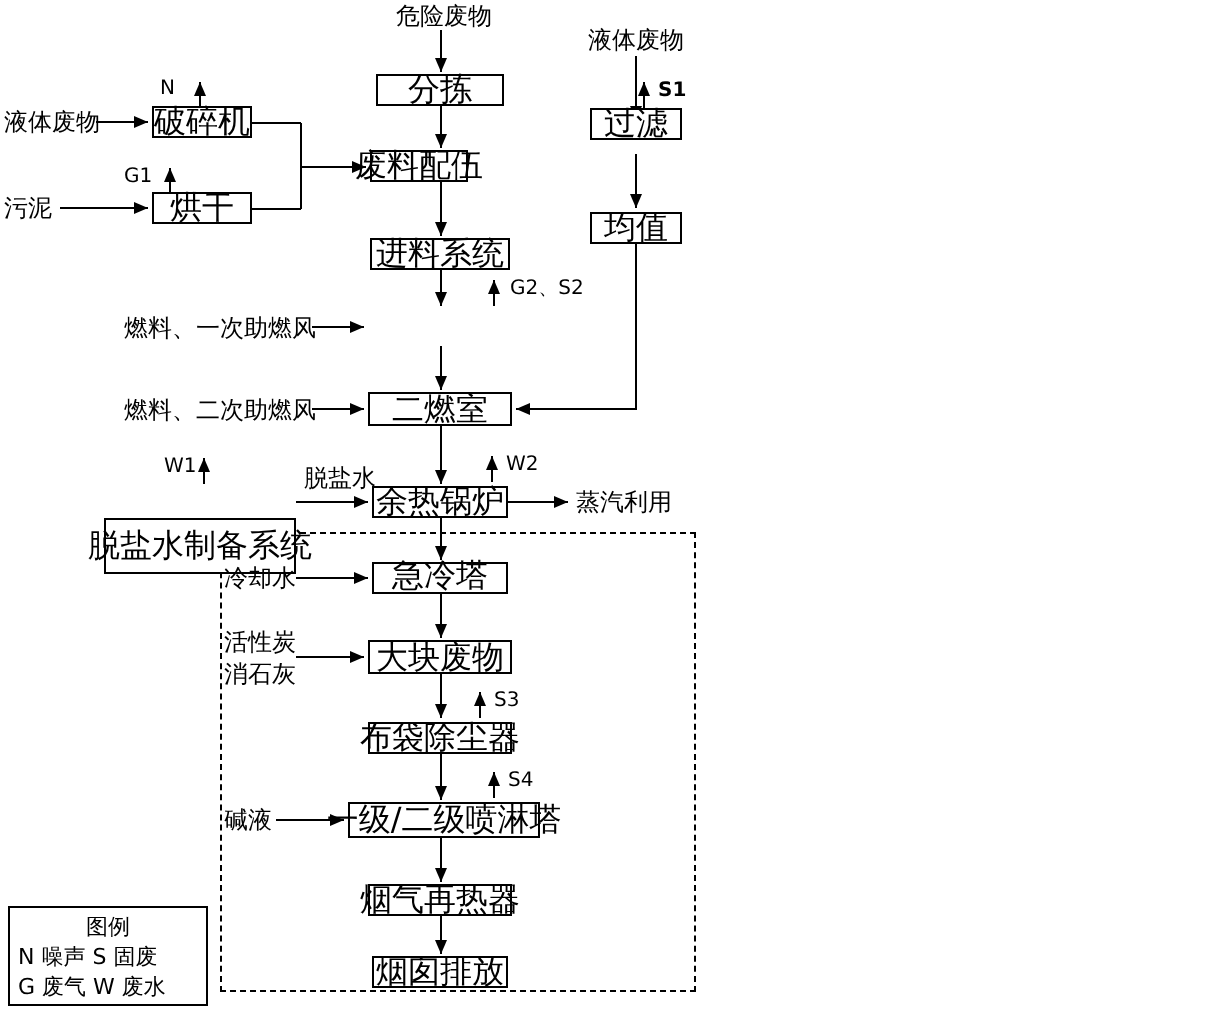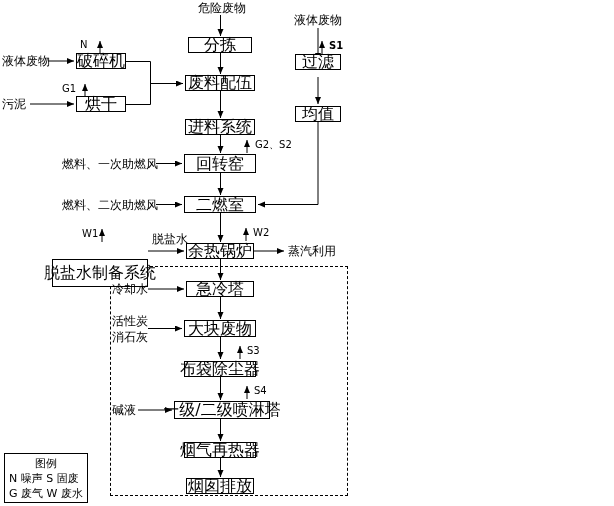--- a/index.html
+++ b/index.html
@@ -11,21 +11,21 @@
     position:absolute; border:1px solid #000; background:#fff;
     display:flex; align-items:center; justify-content:center;
     font-size:16px; line-height:1; white-space:nowrap; z-index:2;
   }
   .lbl {
     position:absolute; font-size:12px; line-height:1.15; white-space:nowrap; z-index:2;
   }
   .em { position:absolute; font-size:10px; line-height:1; white-space:nowrap; z-index:2; }
   .dashed-region { position:absolute; border:1px dashed #000; z-index:1; }
   .legend {
-    position:absolute; left:4px; top:453px; width:84px; height:50px;
+    position:absolute; left:4px; top:453px; width:100px; height:50px;
     border:1px solid #000; background:#fff; z-index:3;
     font-size:11px; padding:2px 4px;
   }
   .legend .t { text-align:center; margin-bottom:1px; }
   .legend .r { text-align:left; line-height:1.35; }
 </style>
 </head>
 <body>
 
 <div class="canvas">
@@ -91,23 +91,22 @@
         <line x1="240" y1="359" x2="240" y2="346" marker-end="url(#ah)"></line>
         <line x1="247" y1="399" x2="247" y2="386" marker-end="url(#ah)"></line>
       </g>
     </g>
   </svg>
 
   <div class="dashed-region" style="left:110px; top:266px; width:238px; height:230px;"></div>
 
   <div class="lbl" style="left:198px; top:2px;">危险废物</div>
   <div class="box" style="left:188px; top:37px; width:64px; height:16px;">分拣</div>
-  <div class="box" style="left:185px; top:75px; width:70px; height:16px;">废料配伍</div>
+  <div class="box" style="left:185px; top:75px; width:49px; height:16px;">废料配伍</div>
   <div class="box" style="left:185px; top:119px; width:70px; height:16px;">进料系统</div>
-  <div class="box" style="left:184px; top:154px; width:72px; height:19px;">回转窑</div>
   <div class="box" style="left:184px; top:196px; width:72px; height:17px;">二燃室</div>
   <div class="box" style="left:186px; top:243px; width:68px; height:16px;">余热锅炉</div>
   <div class="box" style="left:186px; top:281px; width:68px; height:16px;font-family:Liberation Serif, serif;">急冷塔</div>
   <div class="box" style="left:184px; top:320px; width:72px; height:17px;">大块废物</div>
   <div class="box" style="left:184px; top:361px; width:72px; height:16px;">布袋除尘器</div>
   <div class="box" style="left:174px; top:401px; width:96px; height:18px;">一级/二级喷淋塔</div>
   <div class="box" style="left:184px; top:442px; width:72px; height:16px;">烟气再热器</div>
   <div class="box" style="left:186px; top:478px; width:68px; height:16px;">烟囱排放</div>
 
   <div class="lbl" style="left:2px; top:55px;">液体废物</div>

